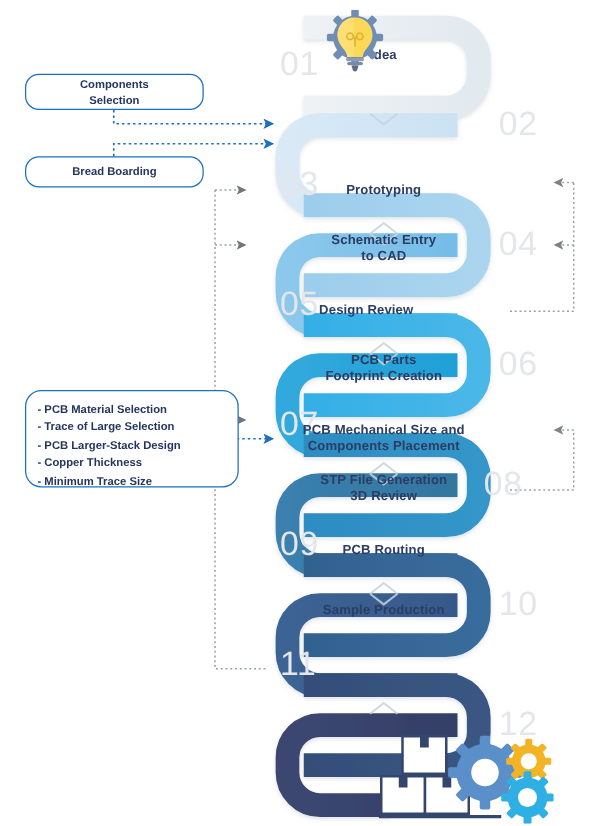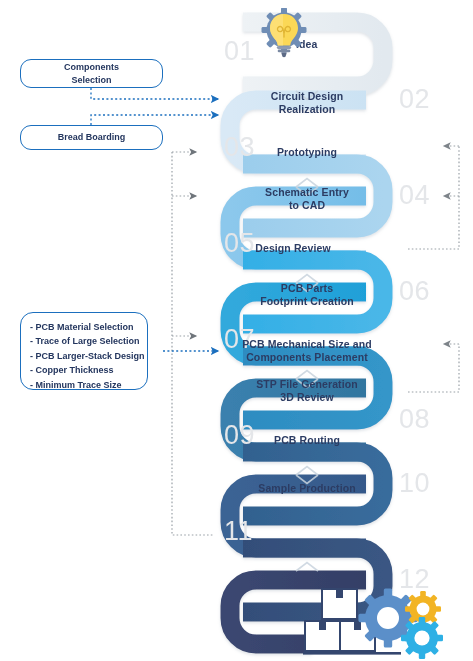--- a/index.html
+++ b/index.html
@@ -219,42 +219,41 @@
     </g>
   </svg>
 
   <div class="stepnum" style="left:224px;top:38px;">01</div>
   <div class="stepnum" style="left:399px;top:86px;">02</div>
   <div class="stepnum" style="left:224px;top:134px;">03</div>
   <div class="stepnum" style="left:399px;top:182px;">04</div>
   <div class="stepnum" style="left:224px;top:230px;">05</div>
   <div class="stepnum" style="left:399px;top:278px;">06</div>
   <div class="stepnum" style="left:224px;top:326px;">07</div>
-  <div class="stepnum" style="left:399px;top:374px;margin-top:32px;">08</div>
+  <div class="stepnum" style="left:387px;top:374px;">08</div>
   <div class="stepnum" style="left:224px;top:422px;">09</div>
   <div class="stepnum" style="left:399px;top:470px;">10</div>
   <div class="stepnum" style="left:224px;top:518px;">11</div>
   <div class="stepnum" style="left:399px;top:566px;">12</div>
 
   <div class="steplabel" style="left:296px;top:38px;width:70px;text-align:left;">Idea</div>
-  <div class="steplabel" style="left:237px;top:90px;width:140px;">Circuit Design<br>Realization</div>
   <div class="steplabel" style="left:237px;top:146px;width:140px;">Prototyping</div>
   <div class="steplabel" style="left:237px;top:186px;width:140px;">Schematic Entry<br>to CAD</div>
   <div class="steplabel" style="left:223px;top:242px;width:140px;">Design Review</div>
   <div class="steplabel" style="left:237px;top:282px;width:140px;">PCB Parts<br>Footprint Creation</div>
   <div class="steplabel" style="left:229px;top:338px;width:156px;">PCB Mechanical Size and<br>Components Placement</div>
   <div class="steplabel" style="left:237px;top:378px;width:140px;">STP File Generation<br>3D Review</div>
   <div class="steplabel" style="left:237px;top:434px;width:140px;">PCB Routing</div>
   <div class="steplabel" style="left:237px;top:482px;width:140px;">Sample Production</div>
 
   <div class="callout" style="left:20px;top:59px;width:143px;height:29px;">Components<br>Selection</div>
 
   <div class="callout" style="left:20px;top:125px;width:143px;height:25px;text-align:center;">Bread Boarding</div>
 
-  <div class="callout list" style="left:20px;top:312px;width:128px;height:78px;">
+  <div class="callout list" style="left:20px;top:312px;width:171px;height:78px;">
     <div>- PCB Material Selection</div>
     <div>- Trace of Large Selection</div>
     <div>- PCB Larger-Stack Design</div>
     <div>- Copper Thickness</div>
     <div>- Minimum Trace Size</div>
   </div>
 
   <svg id="idea-icon" viewBox="0 0 52 52" xmlns="http://www.w3.org/2000/svg">
     <g transform="translate(26,22)">
       <g fill="#6f8db5">

